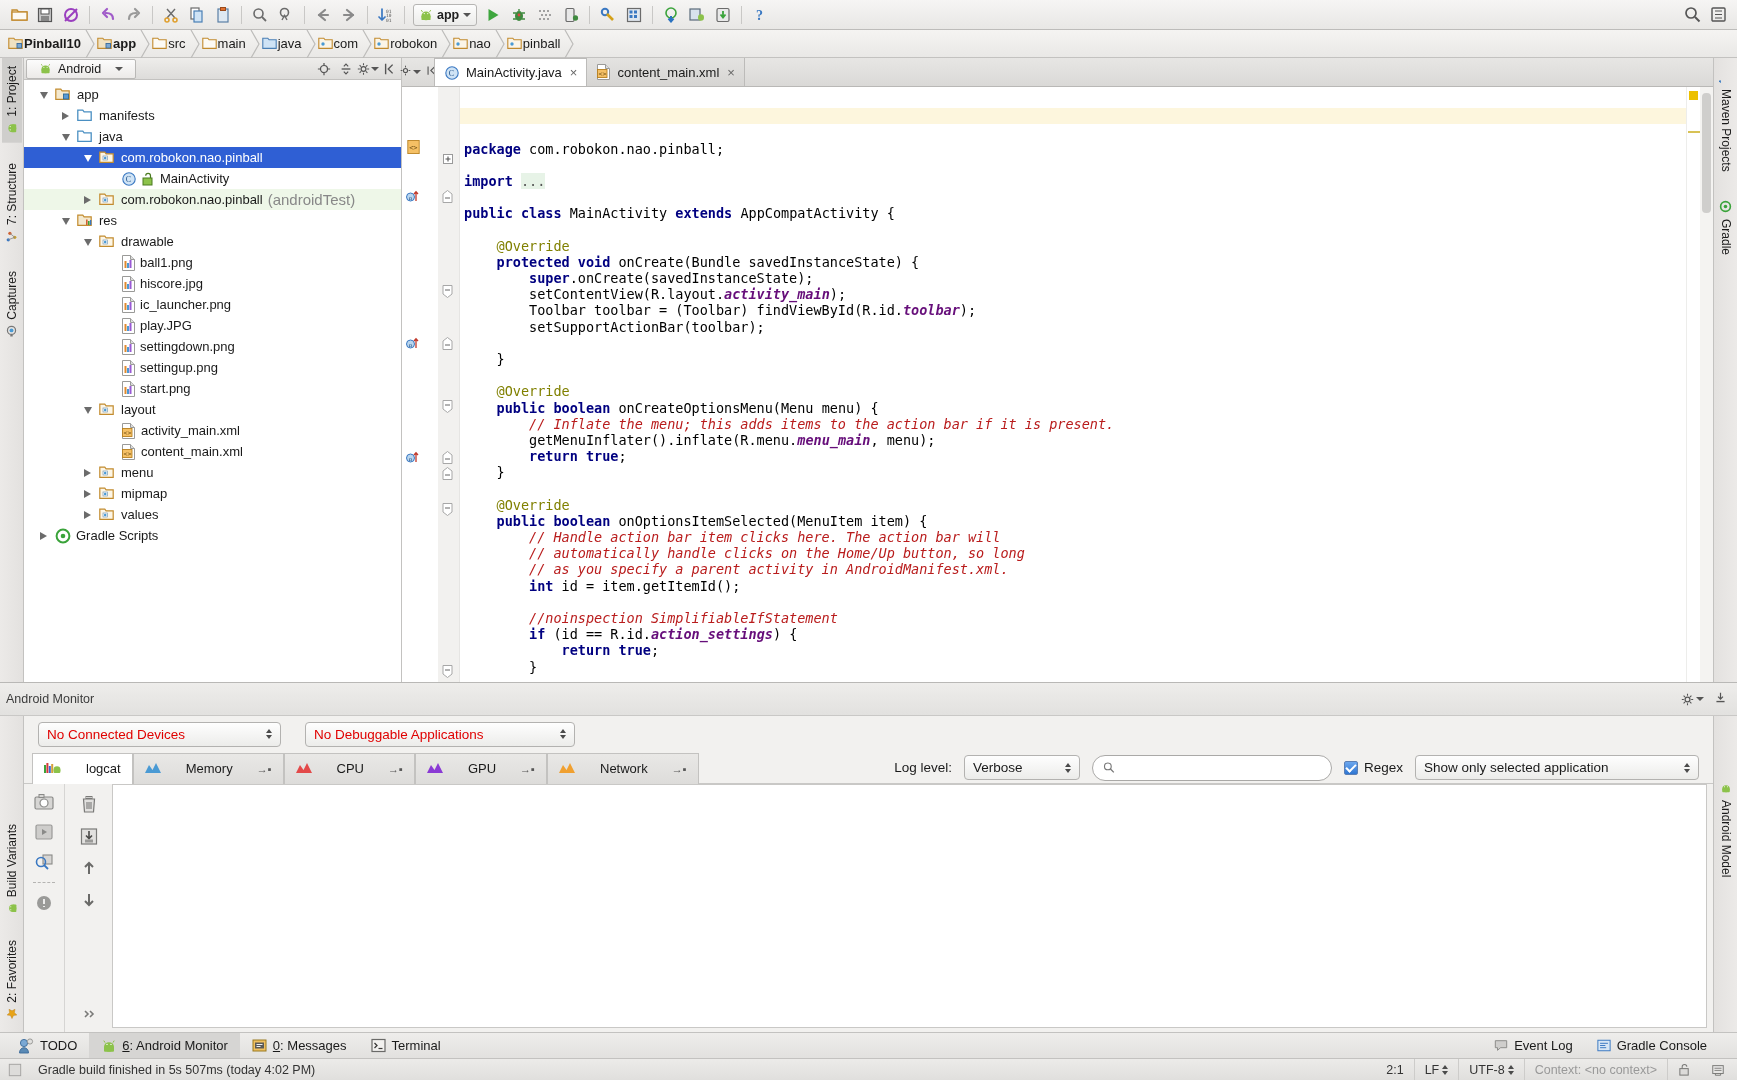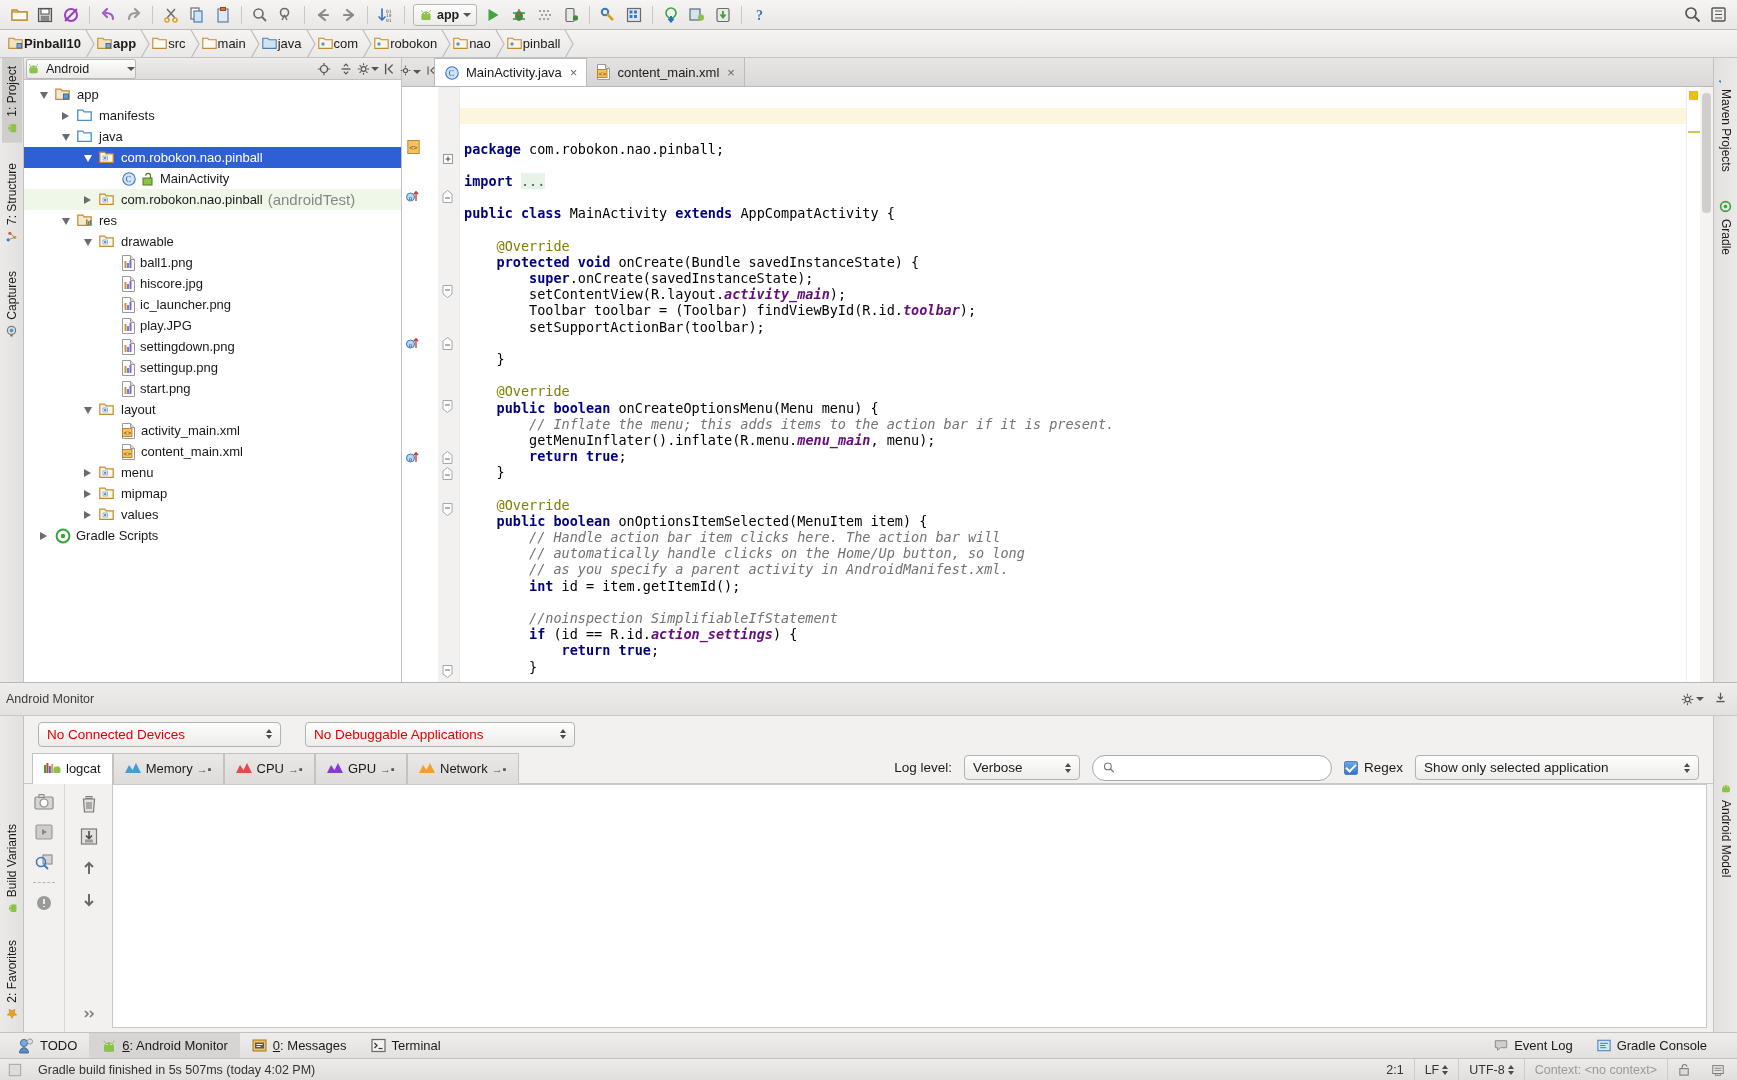--- a/index.html
+++ b/index.html
@@ -63,21 +63,21 @@
   }
   .vtab.active{background:#cfcecc;}
 
   
   .project-panel{width:378px;display:flex;flex-direction:column;background:#fff;flex:none;border-right:1px solid #c3c2c0;}
   .pp-head{
     height:22px;background:linear-gradient(#eeedeb,#dddcda);
     border-bottom:1px solid #c3c2c0;display:flex;align-items:center;flex:none;
   }
   .pp-combo{
-    display:flex;align-items:center;gap:6px;height:20px;padding:0 0;margin:1px 2px;
+    display:flex;align-items:center;gap:6px;height:20px;padding:0 12px;margin:1px 2px;
     background:linear-gradient(#fcfcfc,#eceae8);border:1px solid #b9b8b6;border-radius:2px;
     min-width:110px;cursor:pointer;
   }
   .pp-combo .t{font-size:12.5px;}
   .pp-head-spacer{flex:1;}
   .pp-ibtn{width:22px;height:20px;display:flex;align-items:center;justify-content:center;cursor:pointer;}
   .tree{flex:1;overflow:hidden;padding-top:4px;font-size:13px;position:relative;}
   .trow{height:21px;display:flex;align-items:center;gap:5px;white-space:nowrap;cursor:pointer;padding-right:6px;}
   .trow.sel{background:#2f5fd4;color:#fff;}
   .trow.greenish{background:#eef7e8;}
@@ -110,21 +110,21 @@
   }
   .ed-fold{
     width:22px;background:#f2f1ef;border-right:1px solid #e6e5e3;flex:none;position:relative;
   }
   .code{
     flex:1;font-family:"DejaVu Sans Mono", monospace;font-size:13.5px;line-height:16.2px;
     padding:5px 0 0 4px;white-space:pre;overflow:hidden;position:relative;color:#000;
   }
   .code .ln{height:16.2px;}
   .kw{color:#000080;font-weight:bold;}
-  .cmt{color:#737373;font-style:italic;}
+  .cmt{color:#b91c1c;font-style:italic;}
   .fld{color:#660e7a;font-weight:bold;font-style:italic;}
   .ann{color:#808000;}
   .dots{background:#e7f3e7;color:#555;}
   .hl-line{position:absolute;left:0;right:0;background:#fdf6dd;height:16.2px;}
   .ed-rightmark{width:14px;background:#fff;border-left:1px solid #ededeb;flex:none;position:relative;}
   .mark-y{position:absolute;width:9px;height:9px;background:#ecc000;left:2px;}
   .mark-line{position:absolute;width:12px;height:2px;background:#d8c255;left:1px;}
   .vscroll{position:absolute;right:1px;width:9px;background:#cfcecc;border-radius:4px;}
 
   
@@ -160,21 +160,21 @@
     display:flex;align-items:center;justify-content:space-between;gap:10px;
     height:25px;padding:0 8px;border:1px solid #b3b2b0;border-radius:4px;
     background:linear-gradient(#fefefe,#ececea);cursor:pointer;font-size:13.5px;
   }
   .combo .red{color:#e00000;}
   .spin{display:flex;flex-direction:column;gap:2px;align-items:center;}
   .spin .up{width:0;height:0;border-left:3.5px solid transparent;border-right:3.5px solid transparent;border-bottom:4px solid #4a4a4a;}
   .spin .dn{width:0;height:0;border-left:3.5px solid transparent;border-right:3.5px solid transparent;border-top:4px solid #4a4a4a;}
   .lc-tabrow{display:flex;align-items:center;flex:none;border-bottom:1px solid #c9c8c6;height:32px;padding-left:8px;}
   .lc-tab{
-    height:31px;display:flex;align-items:center;gap:4px;padding:0 11px;font-size:13px;
+    height:31px;display:flex;align-items:center;gap:24px;padding:0 11px;font-size:13px;
     background:linear-gradient(#e9e8e6,#dddcda);border:1px solid #c3c2c0;border-bottom:none;cursor:pointer;
   }
   .lc-tab.active{background:#fff;}
   .lc-tab .arr{color:#555;font-size:11px;}
   .lc-filters{flex:1;display:flex;align-items:center;justify-content:flex-end;gap:12px;padding-right:14px;}
   .lbl-s{font-size:13.5px;}
   .search-box{
     width:240px;height:26px;border:1px solid #aaa9a7;border-radius:13px;background:#fff;
     display:flex;align-items:center;padding:0 10px;gap:6px;
   }

